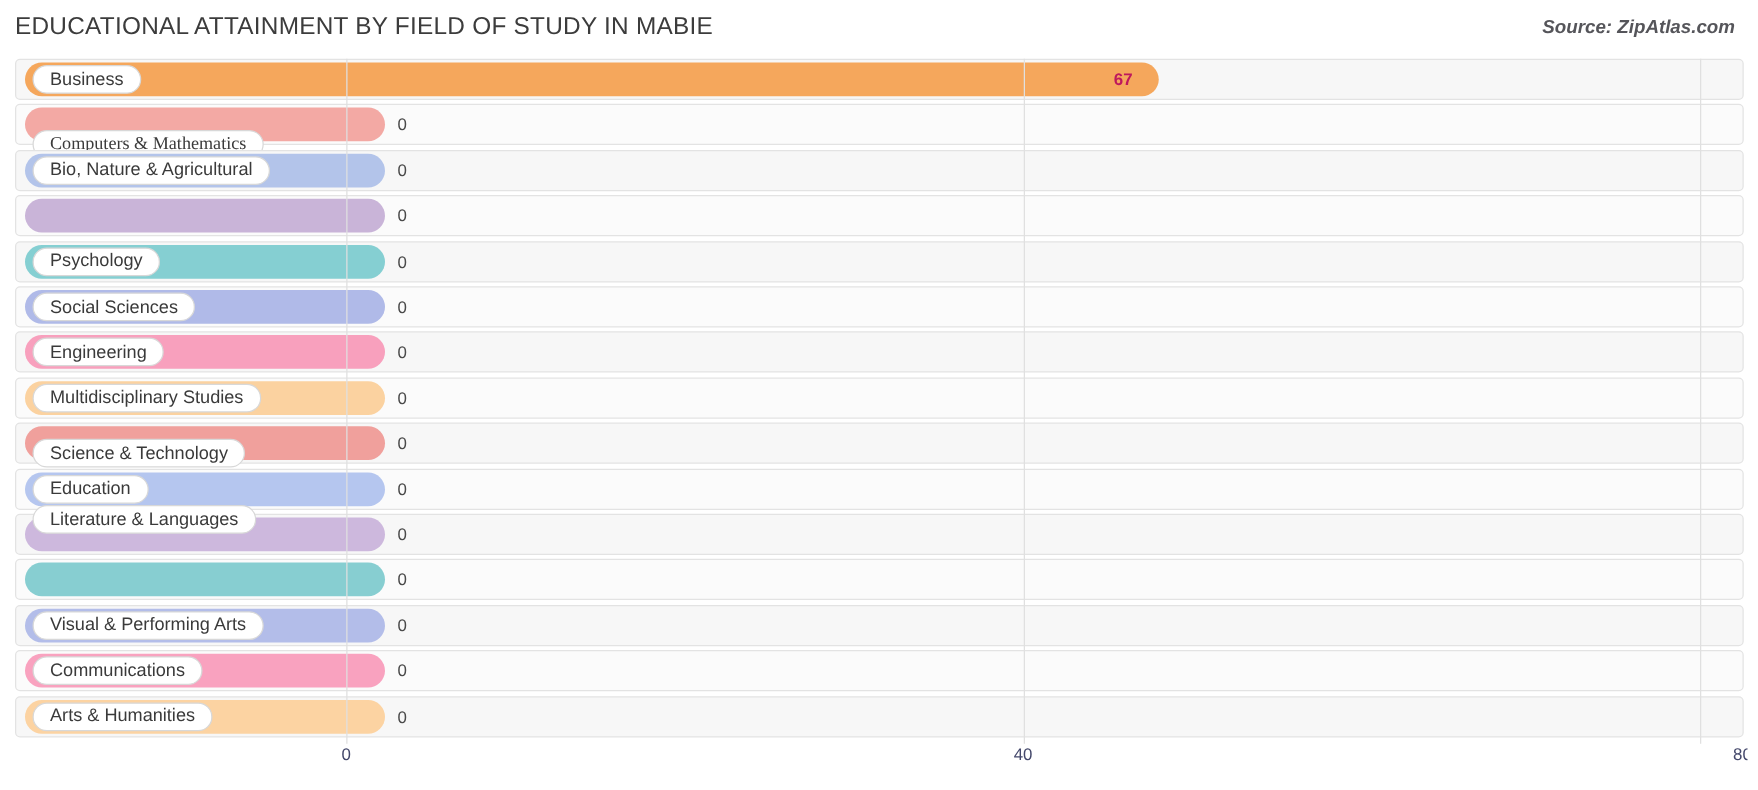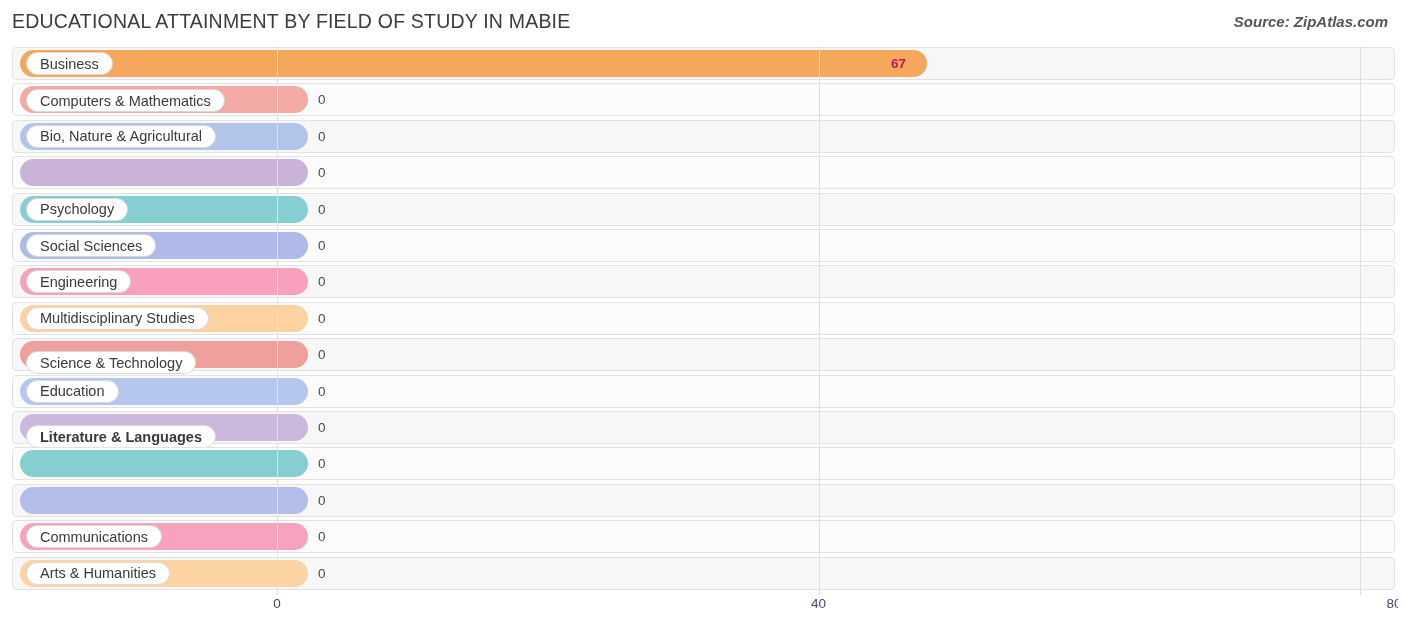--- a/index.html
+++ b/index.html
@@ -133,21 +133,21 @@
   <div class="plot">
     <div class="rows" id="rows">
         <div class="row" style="top: 0px;"></div>
         <div class="bar" style="width: 907.012px; left: 8px; top: 3px; background: rgb(245, 167, 92);"></div>
         <div class="barlabelwrap" style="top: 5px;">
           <span>Business</span>
         </div>
         <div class="valin" style="left: 879.012px; top: 9px;">67</div>
         <div class="row alt" style="top: 36.4px;"></div>
         <div class="bar" style="width: 288px; left: 8px; top: 39.4px; background: rgb(243, 169, 164);"></div>
-        <div class="barlabelwrap" style="top: 42px;">
+        <div class="barlabelwrap" style="top: 57px; font-family: Liberation Serif, serif;">
           <span>Computers &amp; Mathematics</span>
         </div>
         <div class="valout" style="left: 306px; top: 45.4px;">0</div>
         <div class="row" style="top: 72.8px;"></div>
         <div class="bar" style="width: 288px; left: 8px; top: 75.8px; background: rgb(179, 196, 234);"></div>
         <div class="barlabelwrap" style="top: 77.8px;">
           <span>Bio, Nature &amp; Agricultural</span>
         </div>
         <div class="valout" style="left: 306px; top: 81.8px;">0</div>
         <div class="row alt" style="top: 109.2px;"></div>
@@ -184,29 +184,32 @@
         </div>
         <div class="valout" style="left: 306px; top: 300.2px;">0</div>
         <div class="row alt" style="top: 327.6px;"></div>
         <div class="bar" style="width: 288px; left: 8px; top: 330.6px; background: rgb(181, 198, 239);"></div>
         <div class="barlabelwrap" style="top: 332.6px;">
           <span>Education</span>
         </div>
         <div class="valout" style="left: 306px; top: 336.6px;">0</div>
         <div class="row" style="top: 364px;"></div>
         <div class="bar" style="width: 288px; left: 8px; top: 367px; background: rgb(205, 184, 221);"></div>
-        <div class="barlabelwrap" style="top: 378px; font-weight: bold;">
+        <div class="barlabelwrap" style="top: 357px;">
           <span>Literature &amp; Languages</span>
         </div>
         <div class="valout" style="left: 306px; top: 373px;">0</div>
         <div class="row alt" style="top: 400.4px;"></div>
         <div class="bar" style="width: 288px; left: 8px; top: 403.4px; background: rgb(135, 206, 209);"></div>
         <div class="valout" style="left: 306px; top: 409.4px;">0</div>
         <div class="row" style="top: 436.8px;"></div>
         <div class="bar" style="width: 288px; left: 8px; top: 439.8px; background: rgb(179, 189, 233);"></div>
+        <div class="barlabelwrap" style="top: 441.8px;">
+          <span>Visual &amp; Performing Arts</span>
+        </div>
         <div class="valout" style="left: 306px; top: 445.8px;">0</div>
         <div class="row alt" style="top: 473.2px;"></div>
         <div class="bar" style="width: 288px; left: 8px; top: 476.2px; background: rgb(249, 162, 191);"></div>
         <div class="barlabelwrap" style="top: 478.2px;">
           <span>Communications</span>
         </div>
         <div class="valout" style="left: 306px; top: 482.2px;">0</div>
         <div class="row" style="top: 509.6px;"></div>
         <div class="bar" style="width: 288px; left: 8px; top: 512.6px; background: rgb(252, 211, 162);"></div>
         <div class="barlabelwrap" style="top: 514.6px;">

